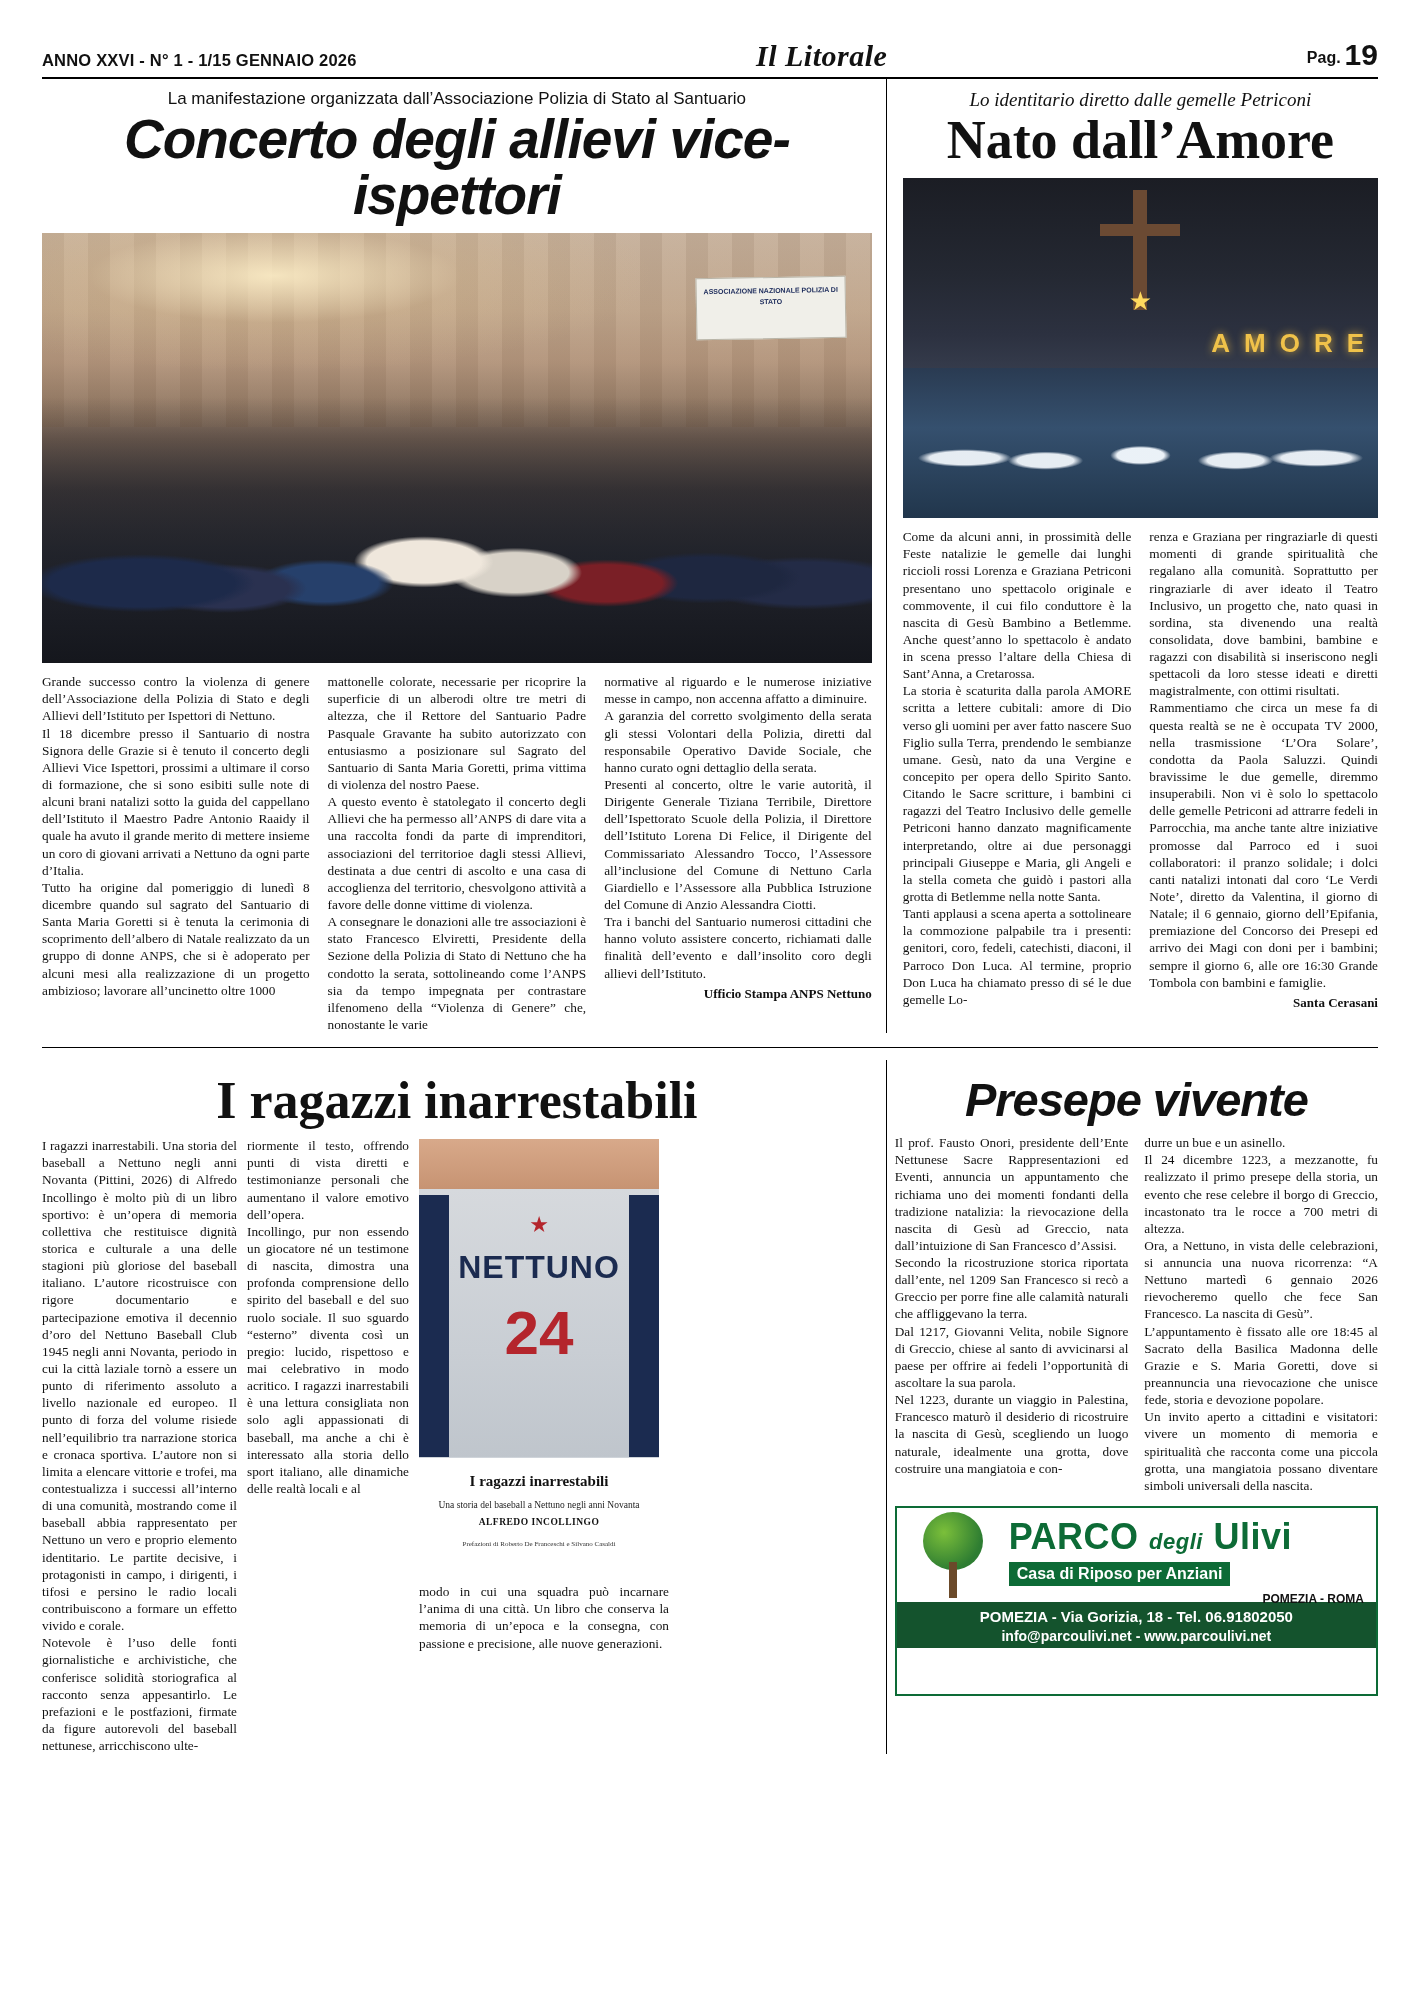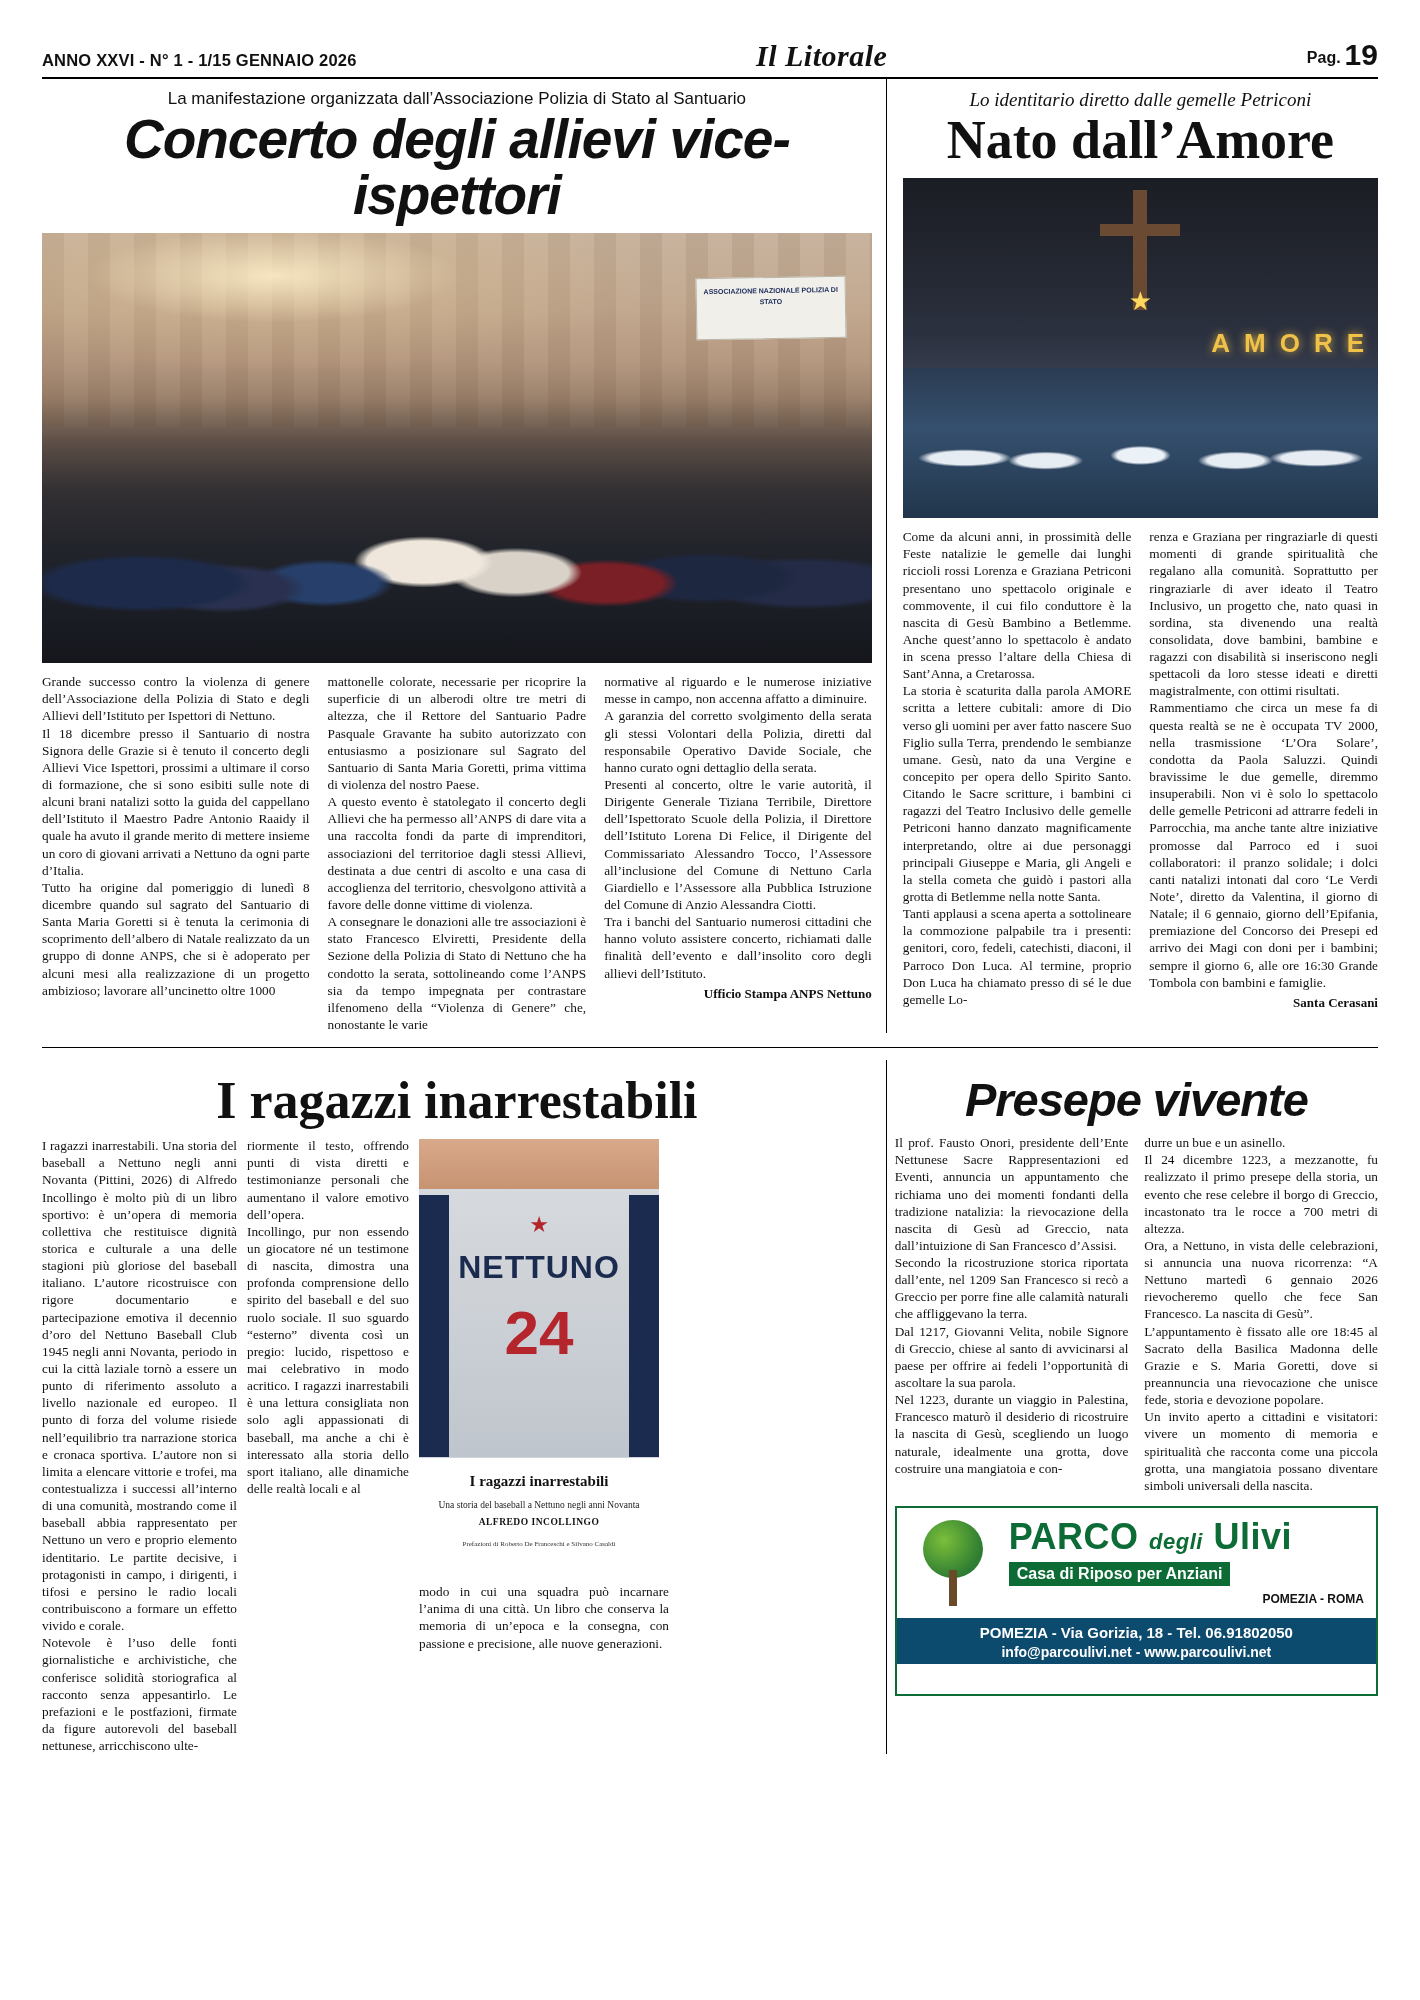--- a/index.html
+++ b/index.html
@@ -211,21 +211,21 @@
   .presepe-cols { display:flex; margin-top:8px; }
   .pr-c { width:50%; padding:0 8px; }
   .pr-c:first-child{ padding-left:0; }
   .pr-c:last-child{ padding-right:0; }
 
   
   .ad{
     margin-top:12px; border:2px solid #0d6b36; background:#ffffff;
     height:190px; position:relative; overflow:hidden;
   }
-  .ad-top{ height:110px; display:flex; }
+  .ad-top{ height:94px; display:flex; }
   .ad-logo{
     width:112px; background:#fff; display:flex; align-items:center; justify-content:center;
   }
   .tree{
     width:74px; height:86px; position:relative;
   }
   .tree .canopy{
     position:absolute; left:7px; top:0; width:60px; height:58px; border-radius:50%;
     background:radial-gradient(circle at 35% 35%, #7bbf3a, #2e7d32 70%);
   }
@@ -240,21 +240,21 @@
   .ad-title .degli{ font-size:22px; font-style:italic; font-weight:700; }
   .ad-sub{
     background:#0d6b36; color:#fff; font-family:"Liberation Sans",sans-serif;
     font-weight:700; font-size:16px; padding:3px 8px; margin-top:4px; display:inline-block;
   }
   .ad-city{
     font-family:"Liberation Sans",sans-serif; font-weight:700; font-size:12px;
     color:#111; margin-top:6px; text-align:right; padding-right:12px;
   }
   .ad-bar{
-    background:#0c4a6e; color:#fff; text-align:center;
+    background:#14532d; color:#fff; text-align:center;
     font-family:"Liberation Sans",sans-serif; font-weight:700; font-size:15px;
     padding:6px 0 4px 0;
   }
   .ad-bar .l2{ display:block; font-size:14px; margin-top:3px; }
 </style>
 </head>
 <body>
 
 <div class="page">
 

